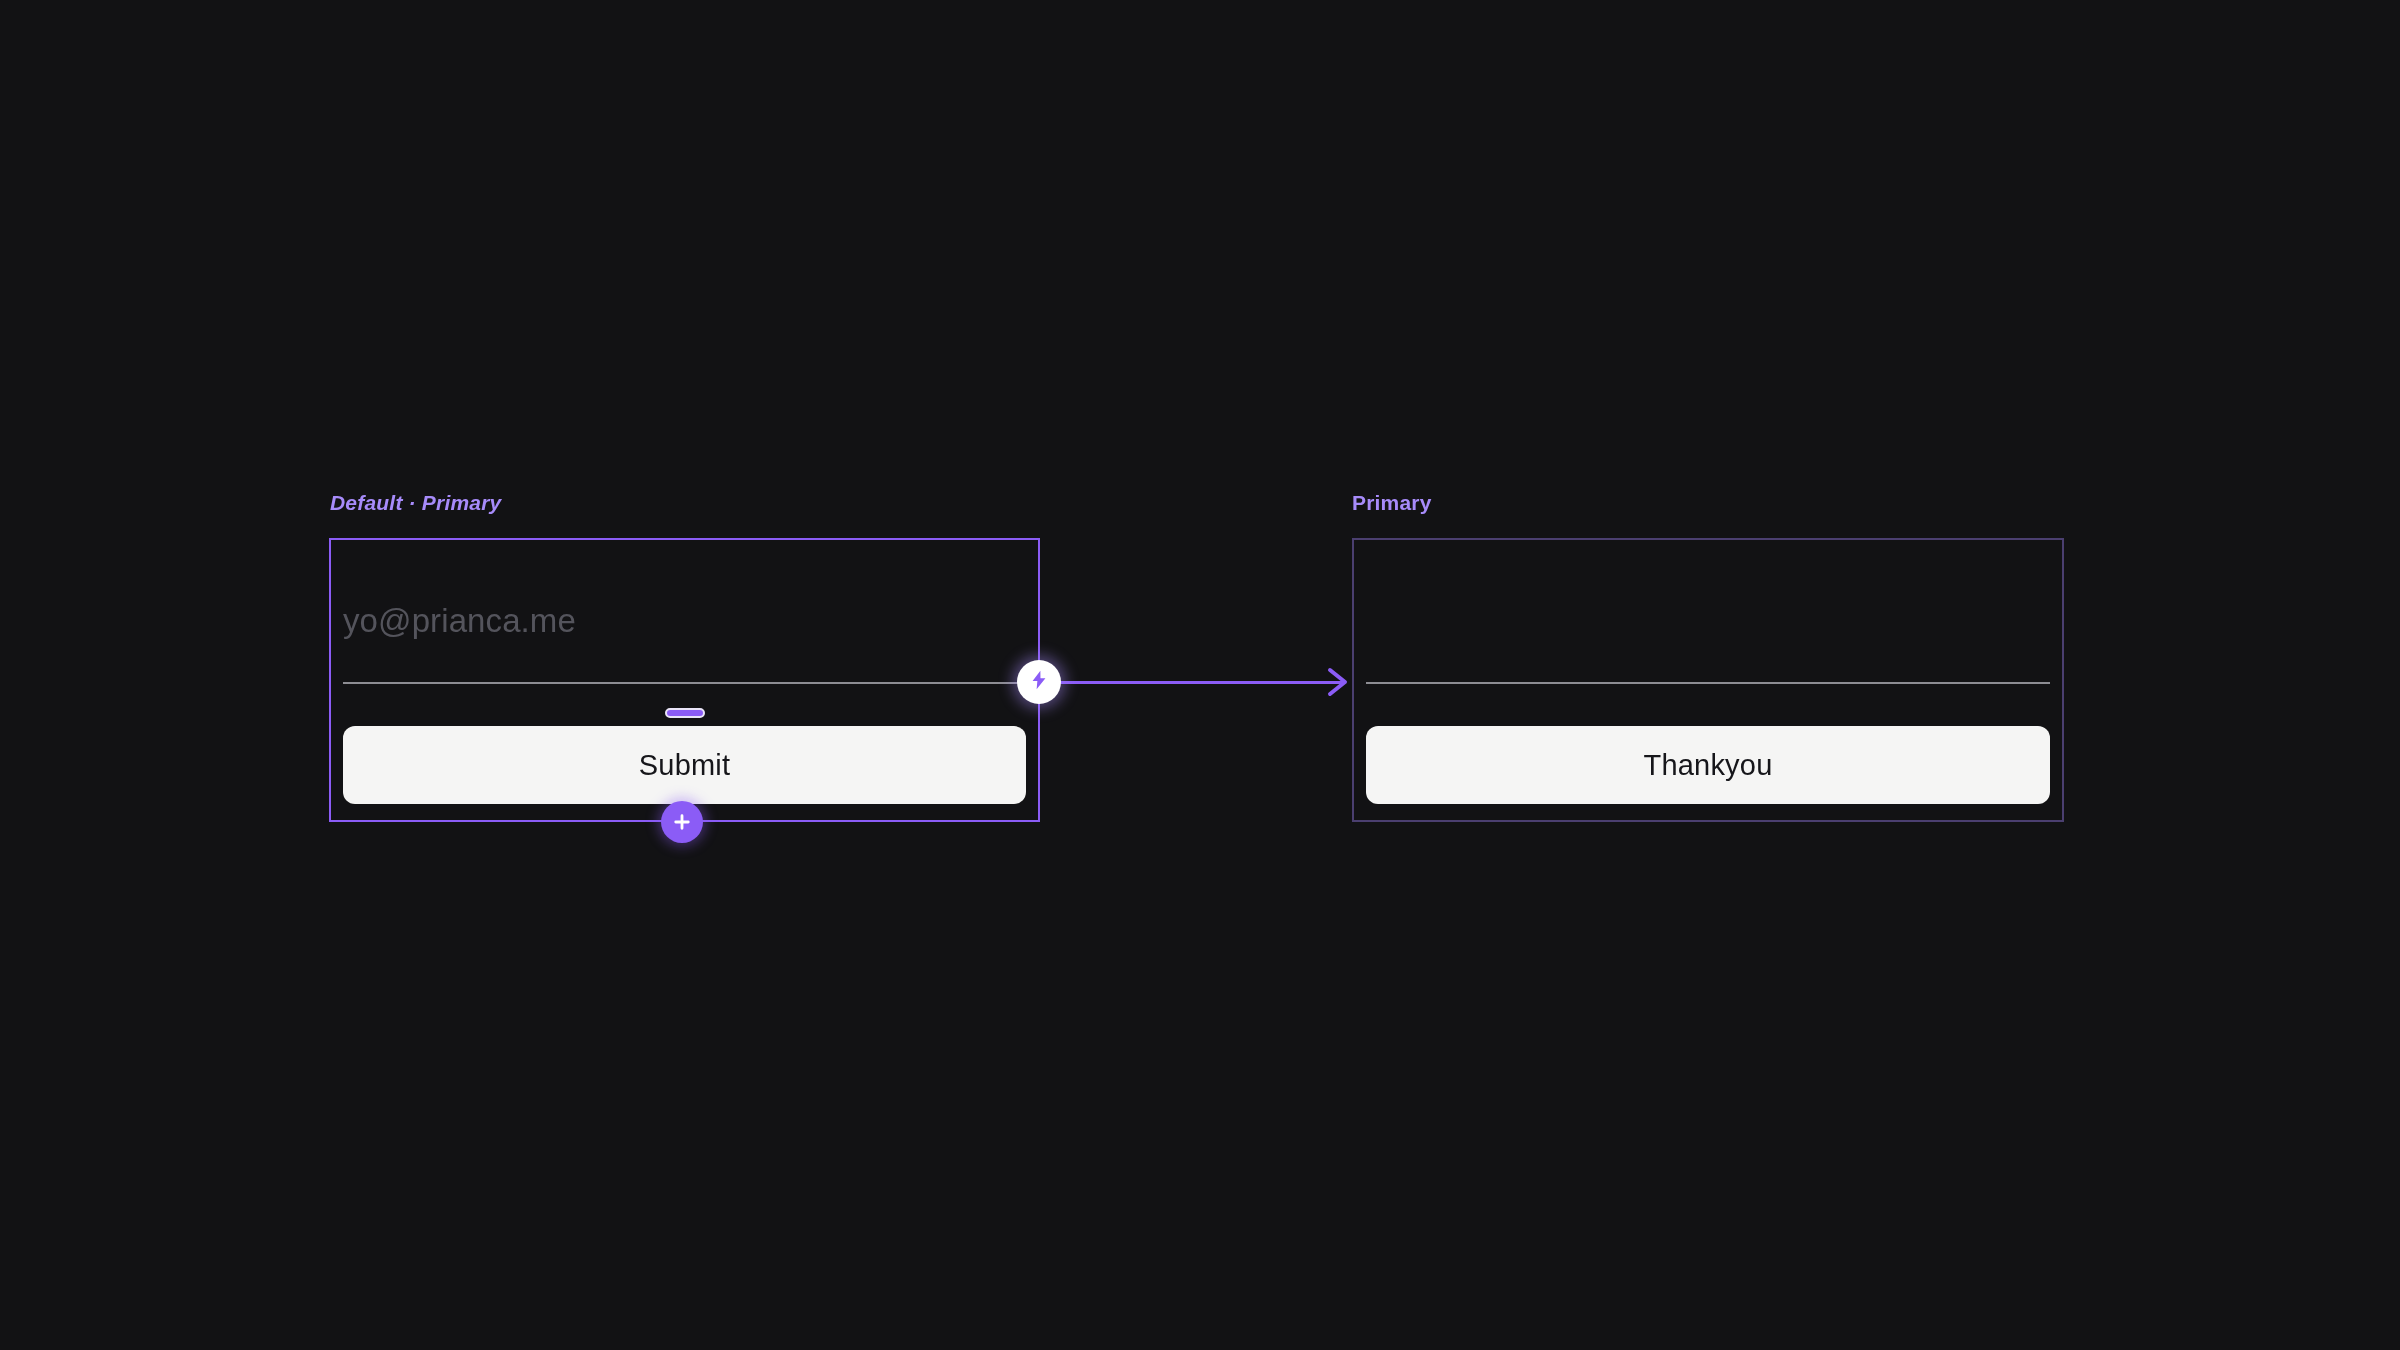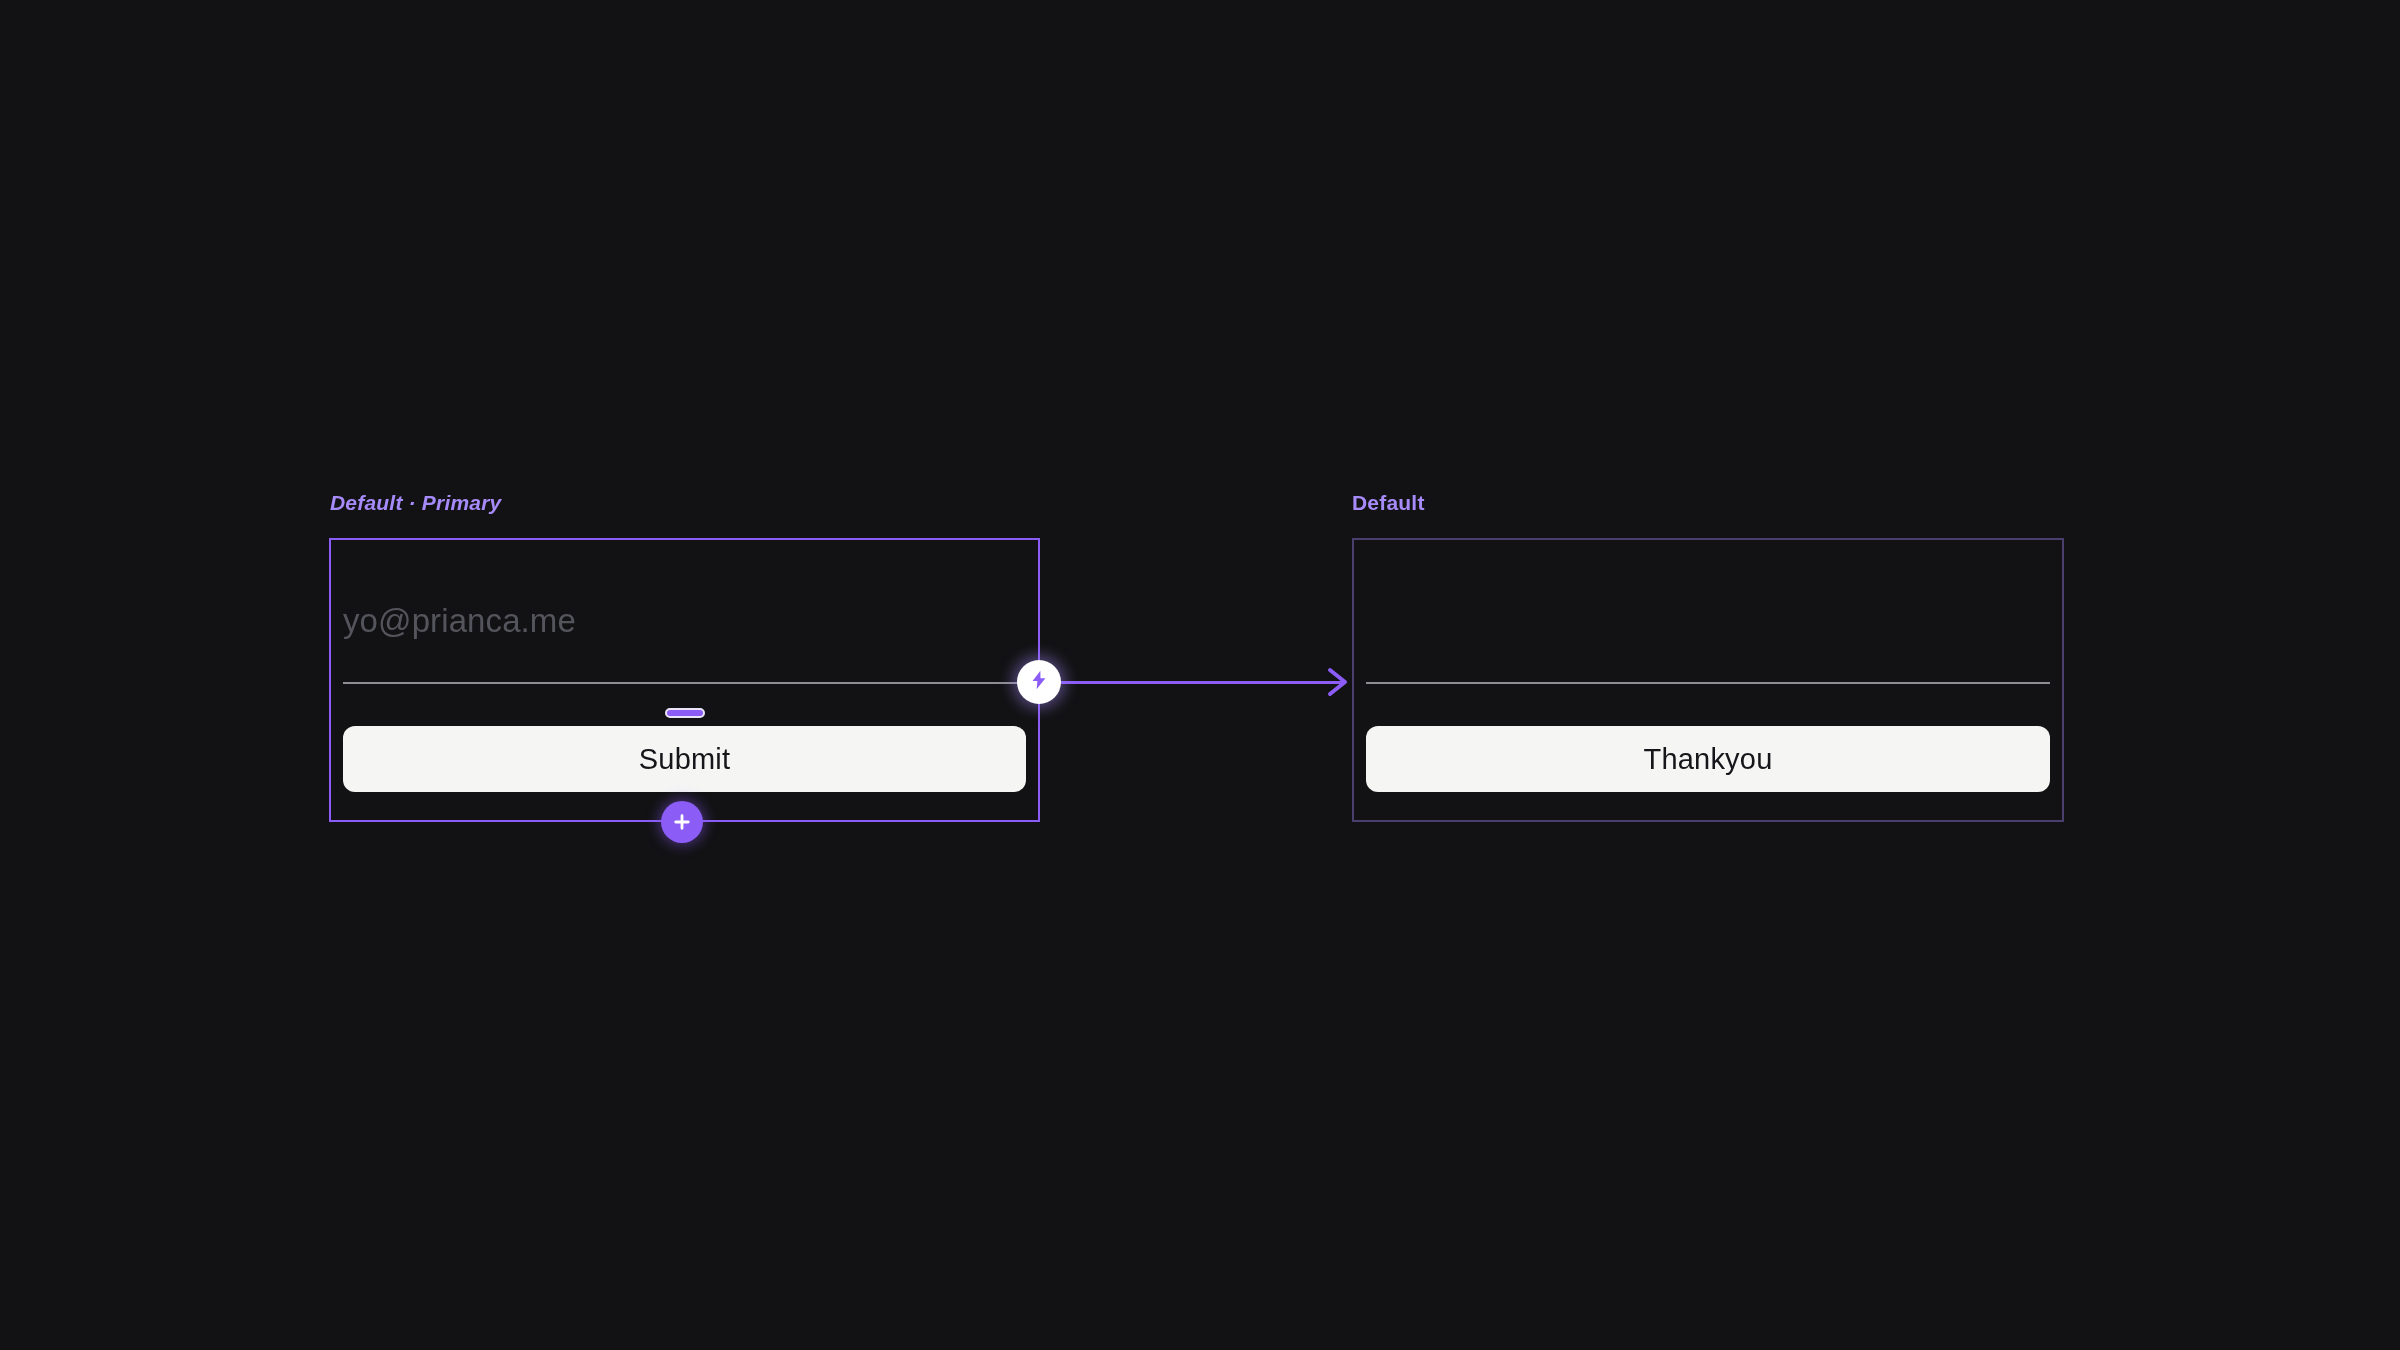--- a/index.html
+++ b/index.html
@@ -99,21 +99,21 @@
     background:#8b5cf6;
     border:2px solid #e9e4f8;
   }
 
   
   .cta-button {
     position:absolute;
     left:12px;
     right:12px;
     top:186px;
-    height:66px;
+    height:78px;
     border-radius:12px;
     background:#f5f5f4;
     color:#16161a;
     font-size:29px;
     font-weight:400;
     display:flex;
     align-items:center;
     justify-content:center;
     border:none;
     font-family:"Liberation Sans", sans-serif;
@@ -184,21 +184,21 @@
       <div class="email-placeholder">yo@prianca.me</div>
 
       <div class="divider"></div>
 
       <div class="pill-handle"></div>
 
       <button class="cta-button">Submit</button>
     </div>
   </div>
 
-  <div id="label-success" class="frame-label dim">Default</div>
+  <div id="label-success" class="frame-label dim">Primary</div>
 
   <div id="frame-success" class="frame">
     <div class="card-inner">
 
       <div class="divider"></div>
 
       <button class="cta-button">Thankyou</button>
     </div>
   </div>
 

